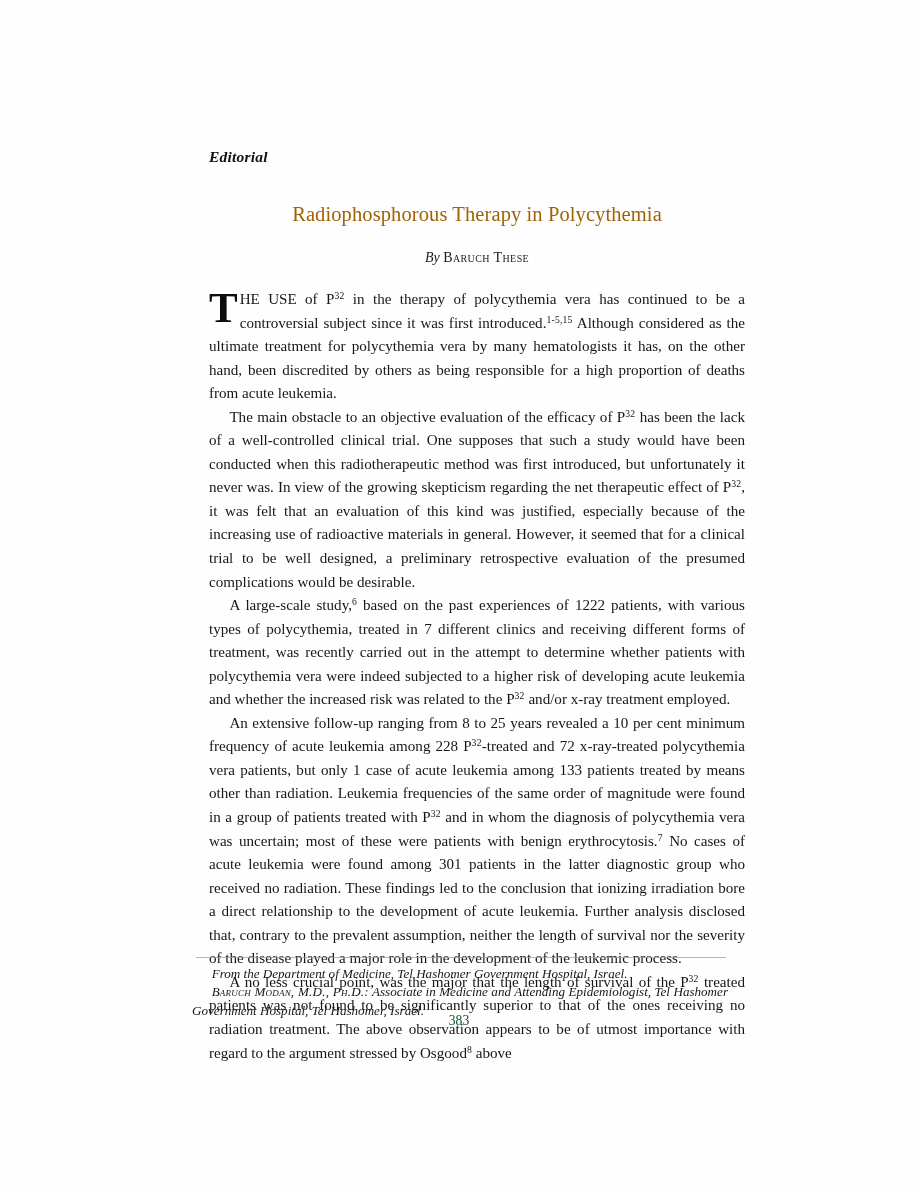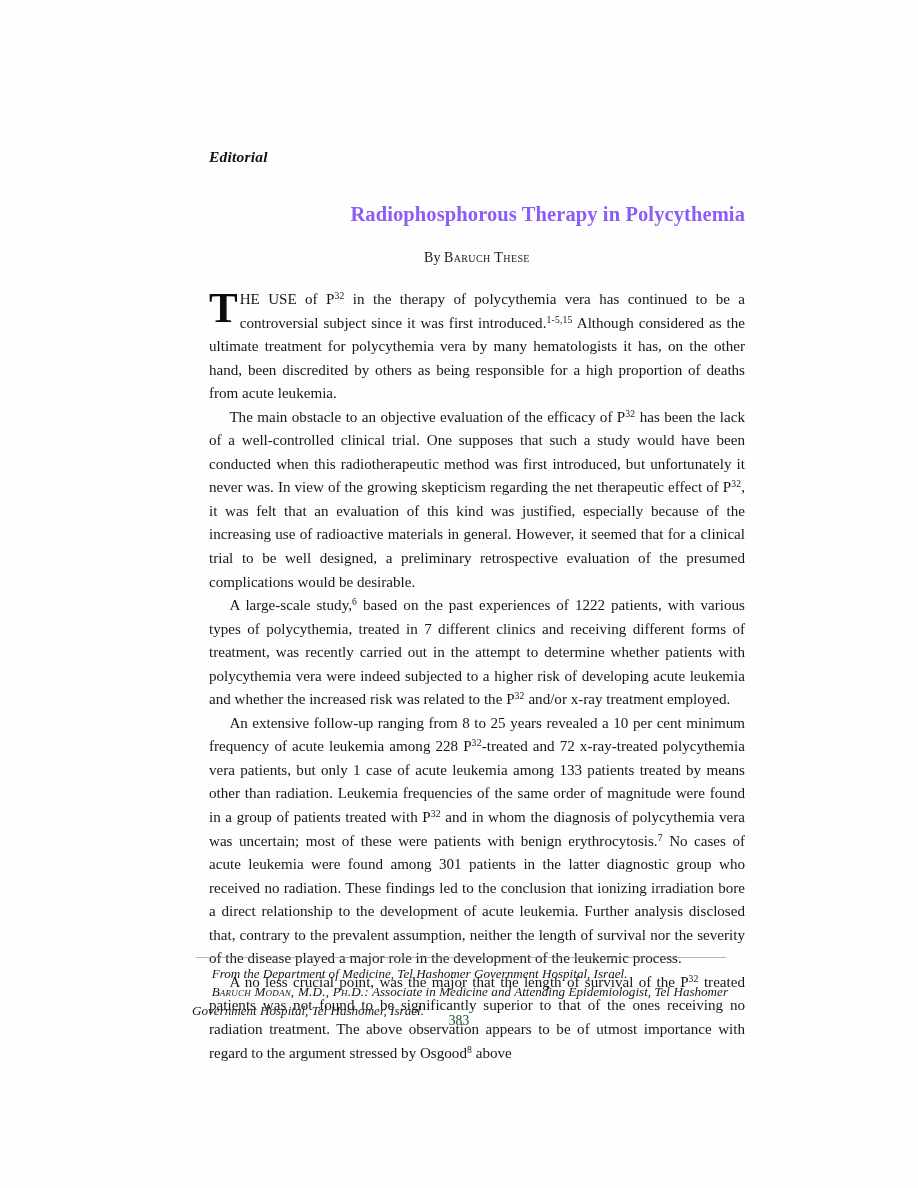--- a/index.html
+++ b/index.html
@@ -36,33 +36,34 @@
     margin-top: 148px;
     font-style: italic;
     font-weight: bold;
     font-size: 15.5px;
     letter-spacing: 0.2px;
     color: #111;
   }
 
   .title {
     margin-top: 37px;
-    text-align: right;
-    font-weight: bold;
+    text-align: center;
+    font-weight: normal;
     font-size: 20.5px;
     letter-spacing: 0.1px;
-    color: #8b5cf6;
+    color: #a16207;
   }
 
   .byline {
     margin-top: 24px;
     text-align: center;
     font-size: 14px;
   }
   .byline .by {
+    font-style: italic;
   }
   .byline .name {
     font-variant: small-caps;
     letter-spacing: 0.4px;
   }
 
   .body-text {
     margin-top: 22px;
   }
 

